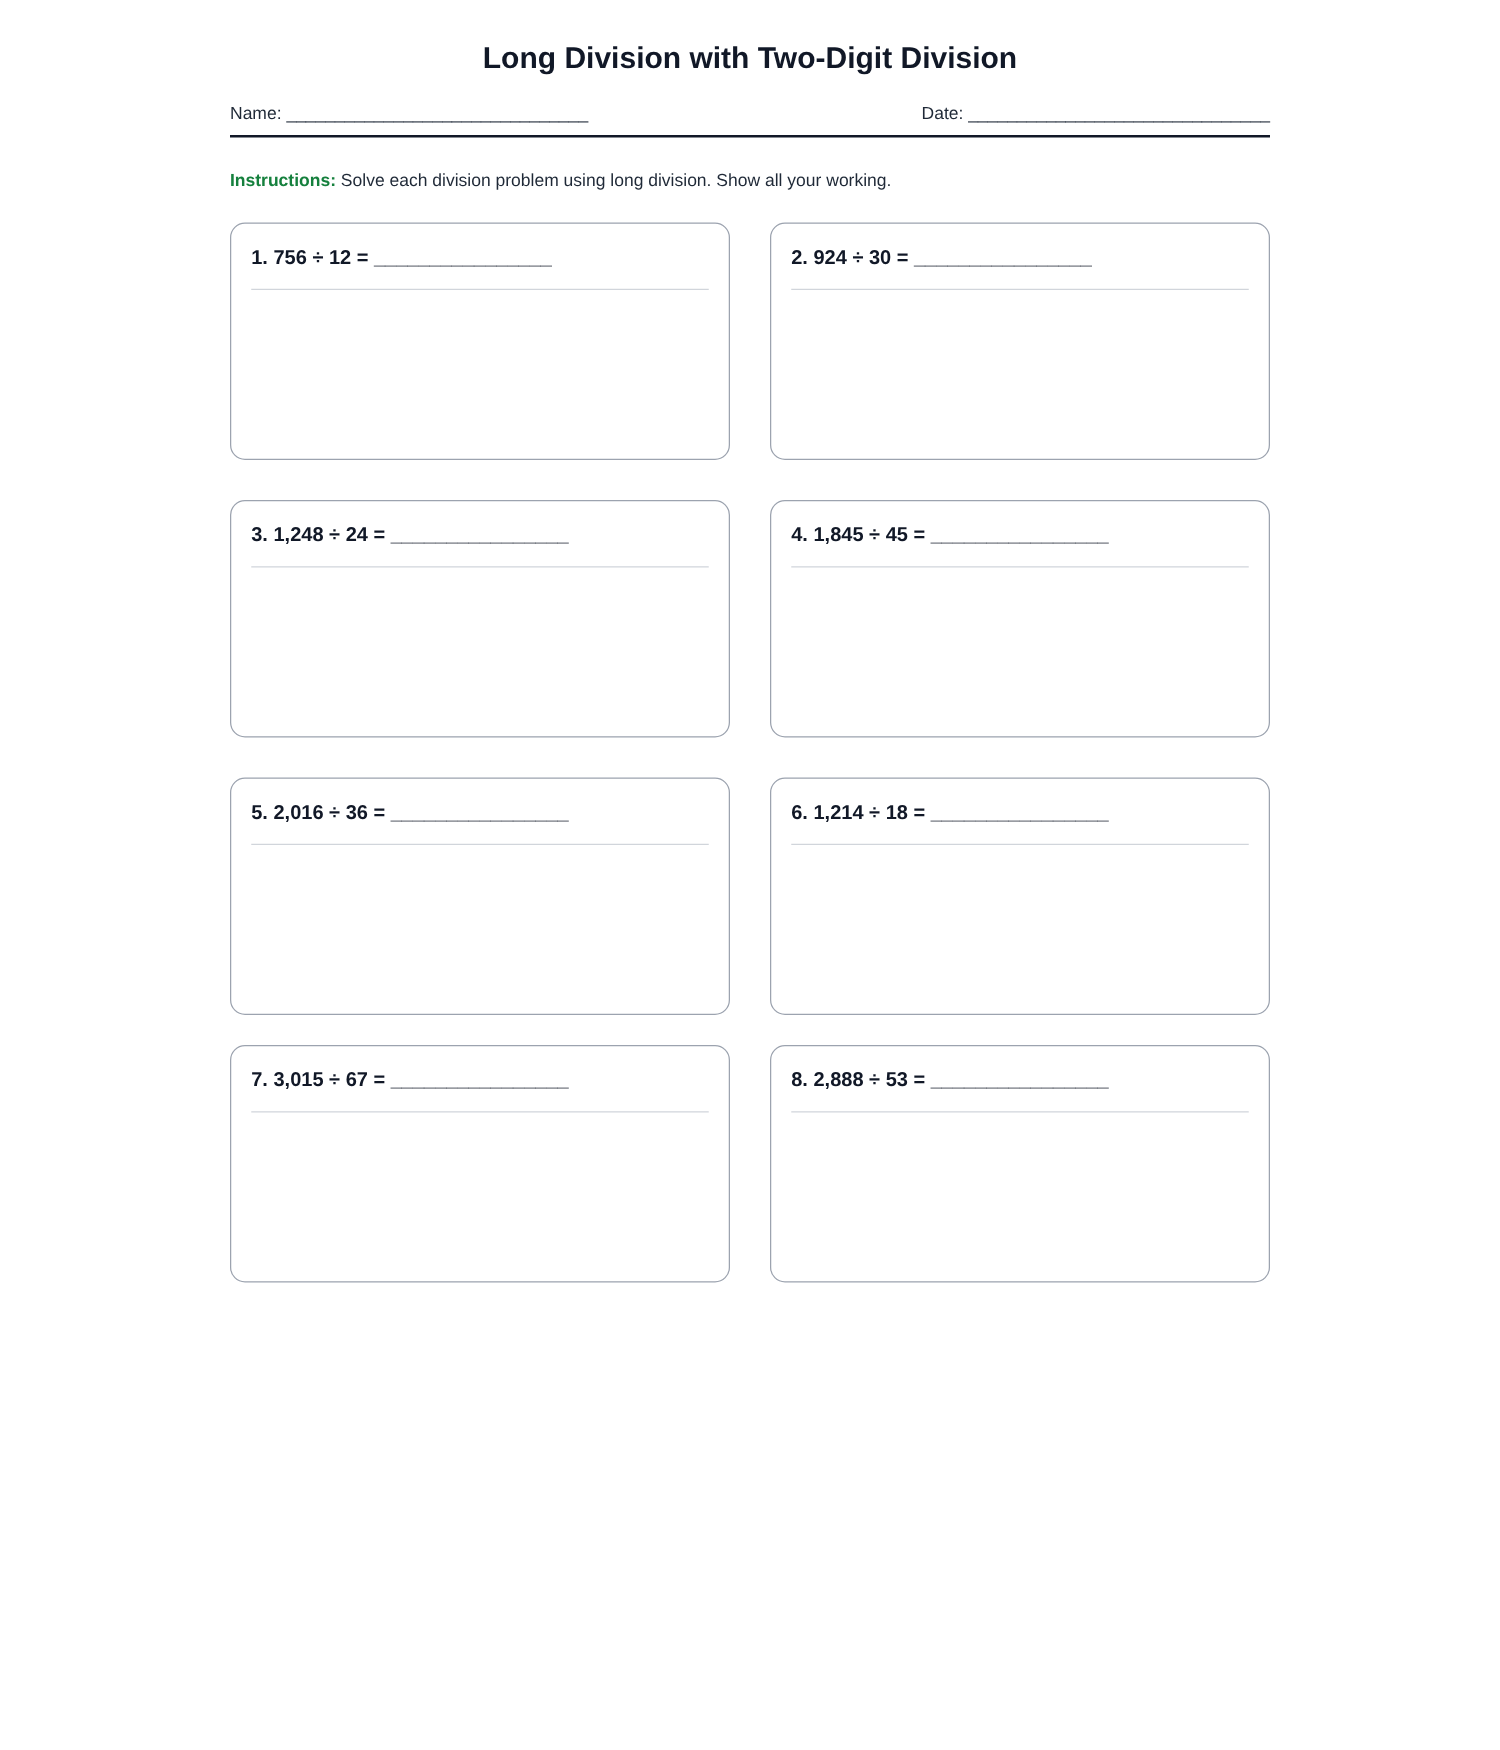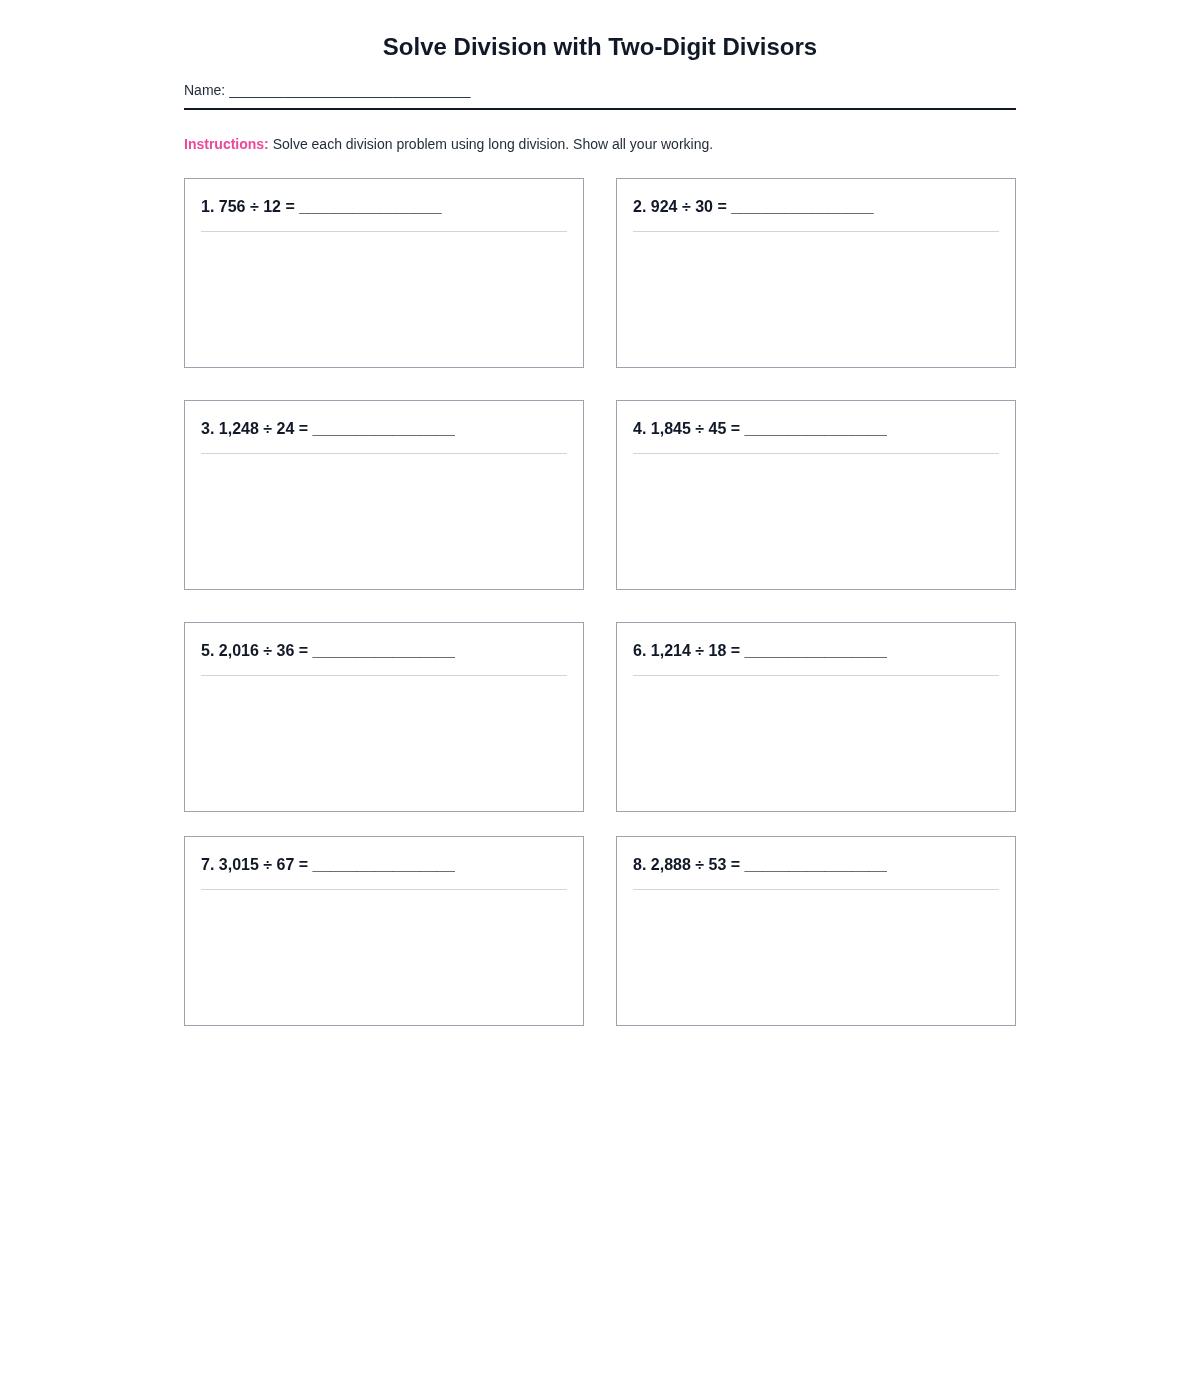--- a/index.html
+++ b/index.html
@@ -41,33 +41,33 @@
     }
     .field { white-space: nowrap; }
     .instructions {
       position: absolute;
       top: 135px;
       left: 0;
       font-size: 14px;
       line-height: 18px;
       color: #1f2937;
     }
-    .instructions b { color: #ec4899; }
+    .instructions b { color: #15803d; }
     .grid {
       position: absolute;
       left: 0;
       top: 178px;
       width: 832px;
     }
     .box {
       position: absolute;
       width: 400px;
       height: 190px;
       border: 1px solid #9ca3af;
-      border-radius: 0;
+      border-radius: 12px;
       background: #fff;
     }
     .box .q {
       position: absolute;
       left: 16px;
       top: 18px;
       font-size: 16px;
       font-weight: bold;
       color: #111827;
       line-height: 20px;
@@ -86,25 +86,29 @@
       left: 16px;
       right: 16px;
       top: 60px;
       bottom: 10px;
     }
   </style>
 </head>
 <body>
 
 <div class="page">
-  <h1 class="title">Solve Division with Two-Digit Divisors</h1>
+  <h1 class="title">Long Division with Two-Digit Division</h1>
 
   <div class="header-row">
     <div class="field">
       <span>Name:</span>
+      <span>_______________________________</span>
+    </div>
+    <div class="field">
+      <span>Date:</span>
       <span>_______________________________</span>
     </div>
   </div>
 
   <p class="instructions"><b>Instructions:</b><span> Solve each division problem using long division. Show all your working.</span></p>
 
   <div class="grid">
     <div class="box" style="left:0;top:0;">
       <div class="q"><span>1. 756 ÷ 12 = </span><span>________________</span></div>
       <div class="sep"></div>

